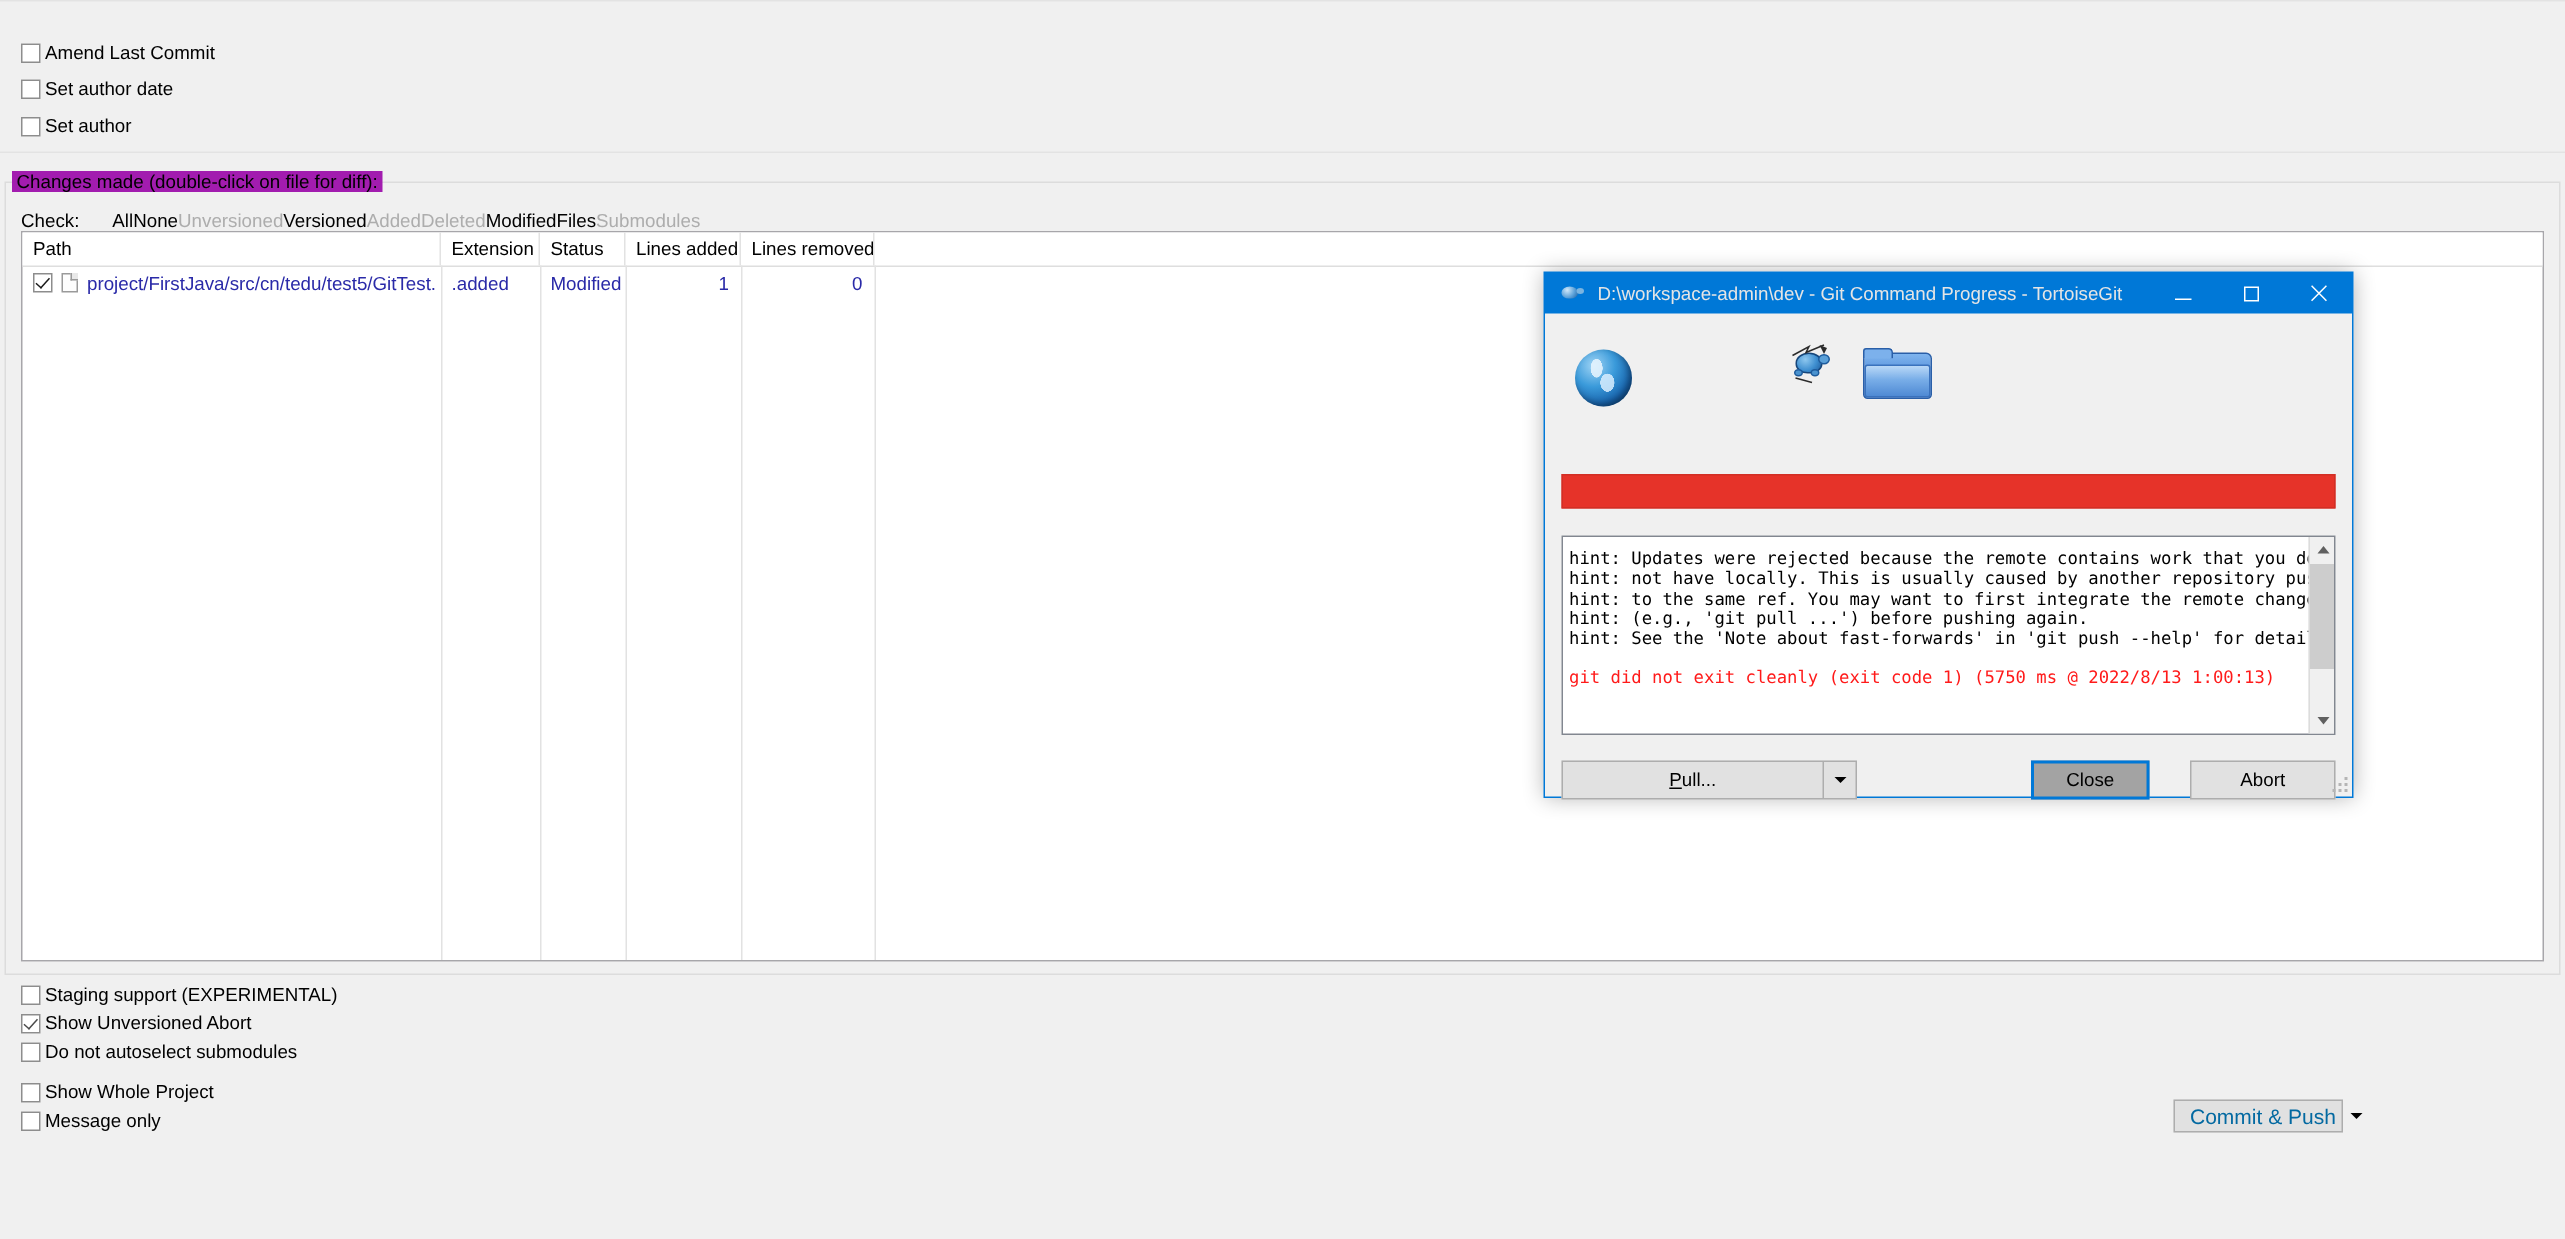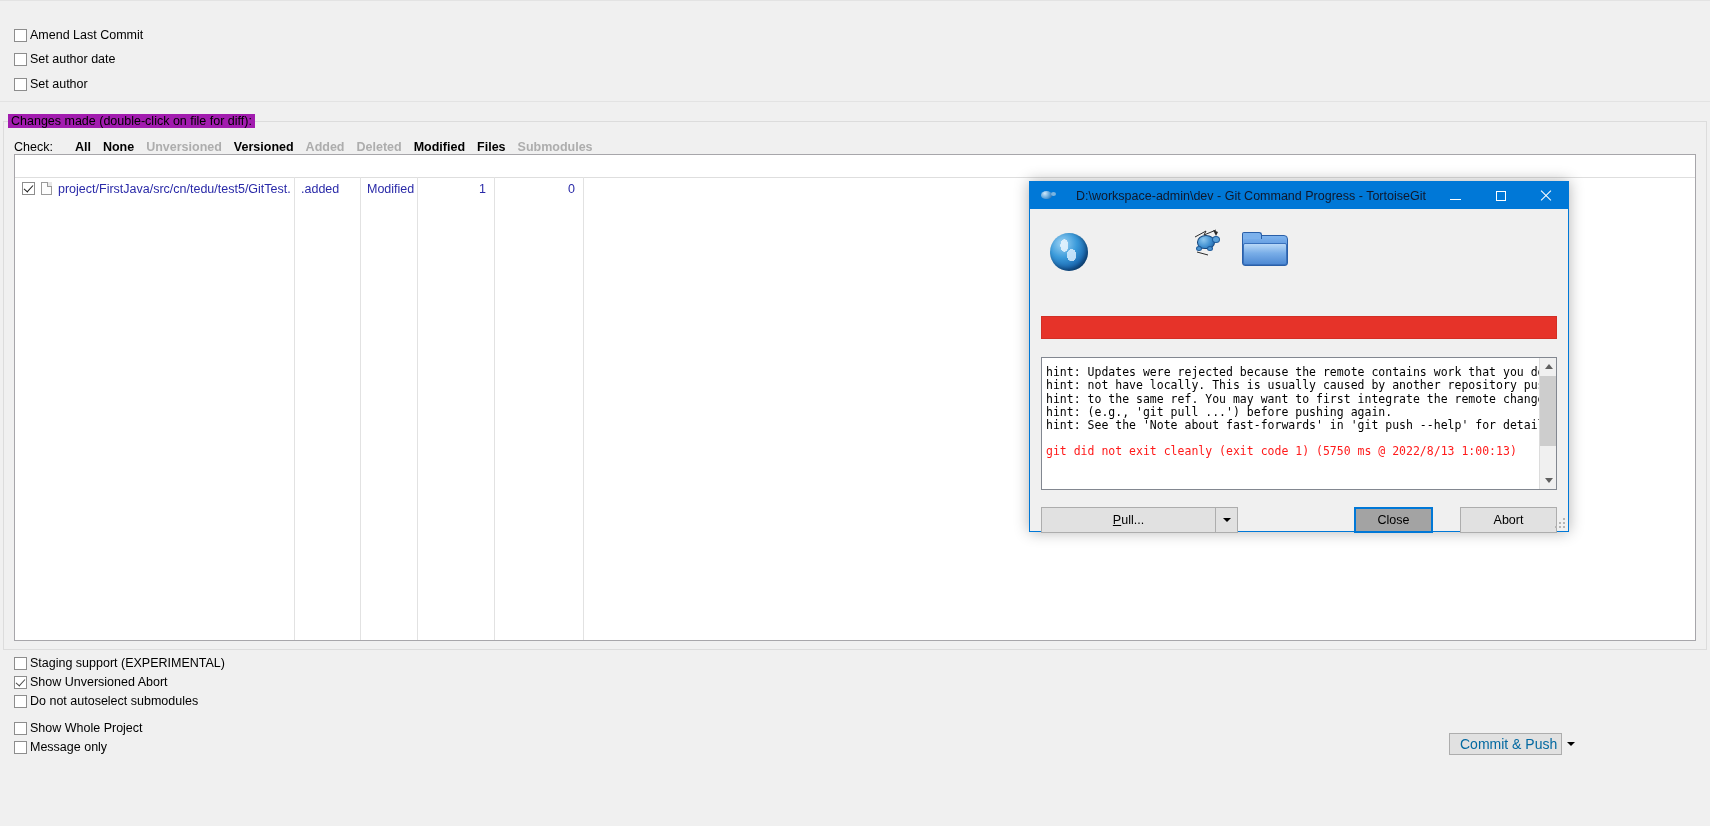--- a/index.html
+++ b/index.html
@@ -37,21 +37,21 @@
   
   .groupbox { position:absolute; border:1px solid #dcdcdc; }
   .group-label {
     position:absolute; background:#a21caf; padding:0 3px;
     font-size:12.5px; color:#000;
   }
 
   
   .check-line { position:absolute; display:flex; align-items:baseline; white-space:nowrap; }
   .check-line .lead { font-size:12.5px; color:#000; margin-right:22px; }
-  .flink { font-size:12.5px; font-weight:bold; color:#000; margin-right:12px; cursor:pointer; }
+  .flink { font-size:12.5px; font-weight:normal; color:#000; cursor:pointer; }
   .flink.dim { color:#adadad; }
 
   
   .listbox {
     position:absolute; background:#fff;
     border:1px solid #a7a6aa;
   }
   .lhead { position:absolute; left:0; top:0; height:22px; width:100%; background:#fff; }
   .lhead .hcell {
     position:absolute; top:0; height:22px; line-height:22px;
@@ -102,21 +102,21 @@
     position:absolute; left:1029px; top:181px; width:540px; height:351px;
     background:#f0f0f0; border:1px solid #0078d7;
     box-shadow: 0 0 14px rgba(0,0,0,0.30);
   }
   .titlebar {
     position:absolute; left:0; top:0; right:0; height:27px;
     background:#0078d7; display:flex; align-items:center;
   }
   .titlebar .ticon { width:16px; height:16px; margin-left:10px; position:relative; }
   .titlebar .ttext {
-    color:#0f172a; font-size:12.5px; margin-left:20px; white-space:nowrap;
+    color:#e5e5e5; font-size:12.5px; margin-left:9px; white-space:nowrap;
   }
   .wbtns { position:absolute; right:0; top:0; height:27px; display:flex; }
   .wbtn { width:45px; height:27px; display:flex; align-items:center; justify-content:center; }
   .wmin { width:11px; height:1px; background:#fff; margin-top:7px; }
   .wmax { width:10px; height:10px; border:1px solid #fff; }
   .wcls { position:relative; width:12px; height:12px; }
   .wcls::before,.wcls::after{
     content:""; position:absolute; left:-1px; top:5px; width:14px; height:1px; background:#fff;
   }
   .wcls::before{ transform:rotate(45deg);} .wcls::after{ transform:rotate(-45deg);}
@@ -240,20 +240,27 @@
     <span class="flink">Versioned</span>
     <span class="flink dim">Added</span>
     <span class="flink dim">Deleted</span>
     <span class="flink">Modified</span>
     <span class="flink">Files</span>
     <span class="flink dim">Submodules</span>
   </div>
 
   <div class="listbox" style="left:14px; top:154px; width:1682px; height:487px;">
 
+    <div class="lhead">
+      <div class="hcell" style="left:0;   width:279px;">Path</div>
+      <div class="hcell" style="left:279px;width:66px;">Extension</div>
+      <div class="hcell" style="left:345px;width:57px;">Status</div>
+      <div class="hcell" style="left:402px;width:77px;">Lines added</div>
+      <div class="hcell" style="left:479px;width:89px;">Lines removed</div>
+    </div>
     <div class="hline"></div>
 
     <div class="colsep" style="left:279px; bottom:0;"></div>
     <div class="colsep" style="left:345px; bottom:0;"></div>
     <div class="colsep" style="left:402px; bottom:0;"></div>
     <div class="colsep" style="left:479px; bottom:0;"></div>
     <div class="colsep" style="left:568px; bottom:0;"></div>
 
     <div class="lrow" style="top:25px;">
       <span class="cbox checked" style="position:absolute; left:7px; top:2px;"></span>

